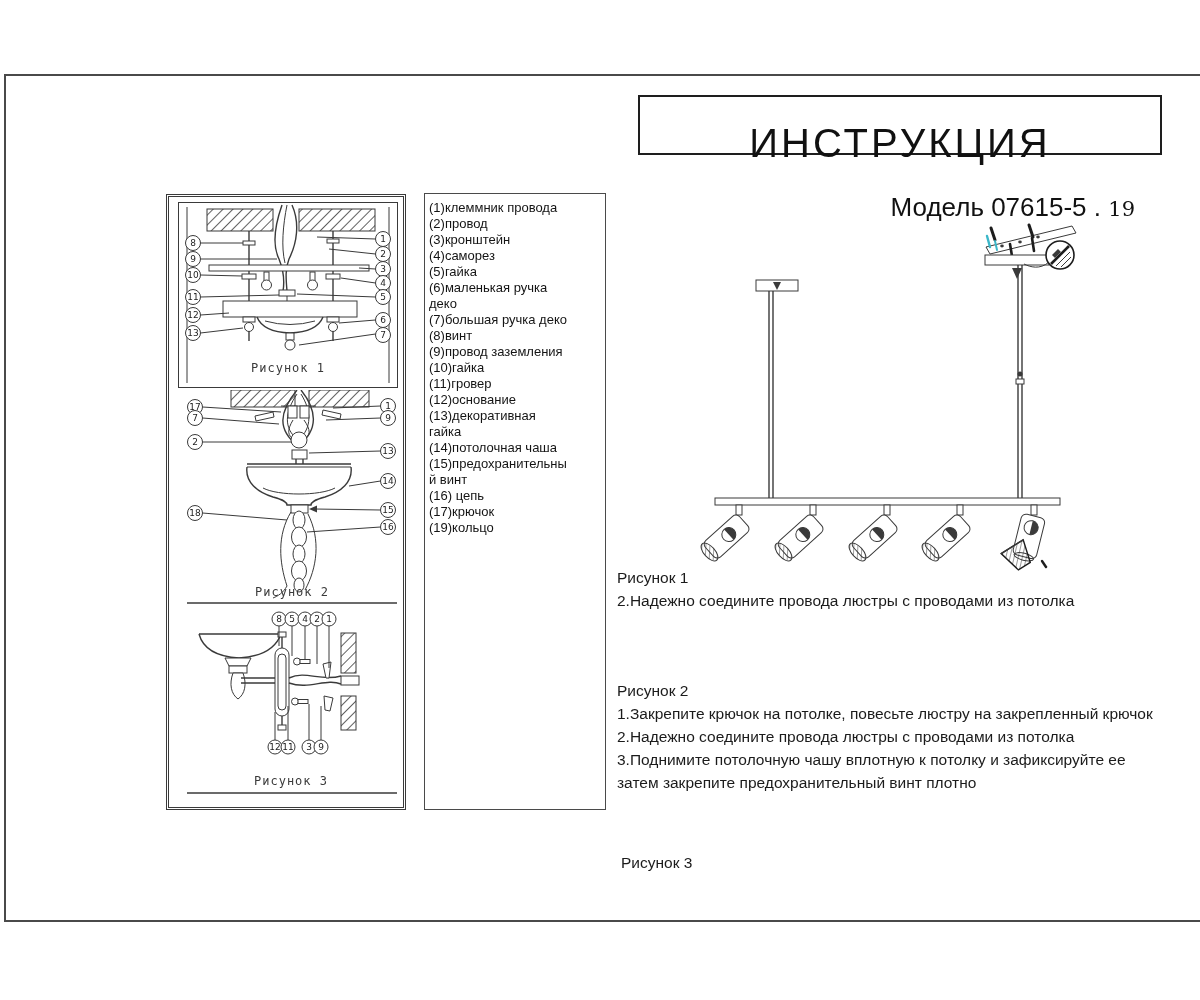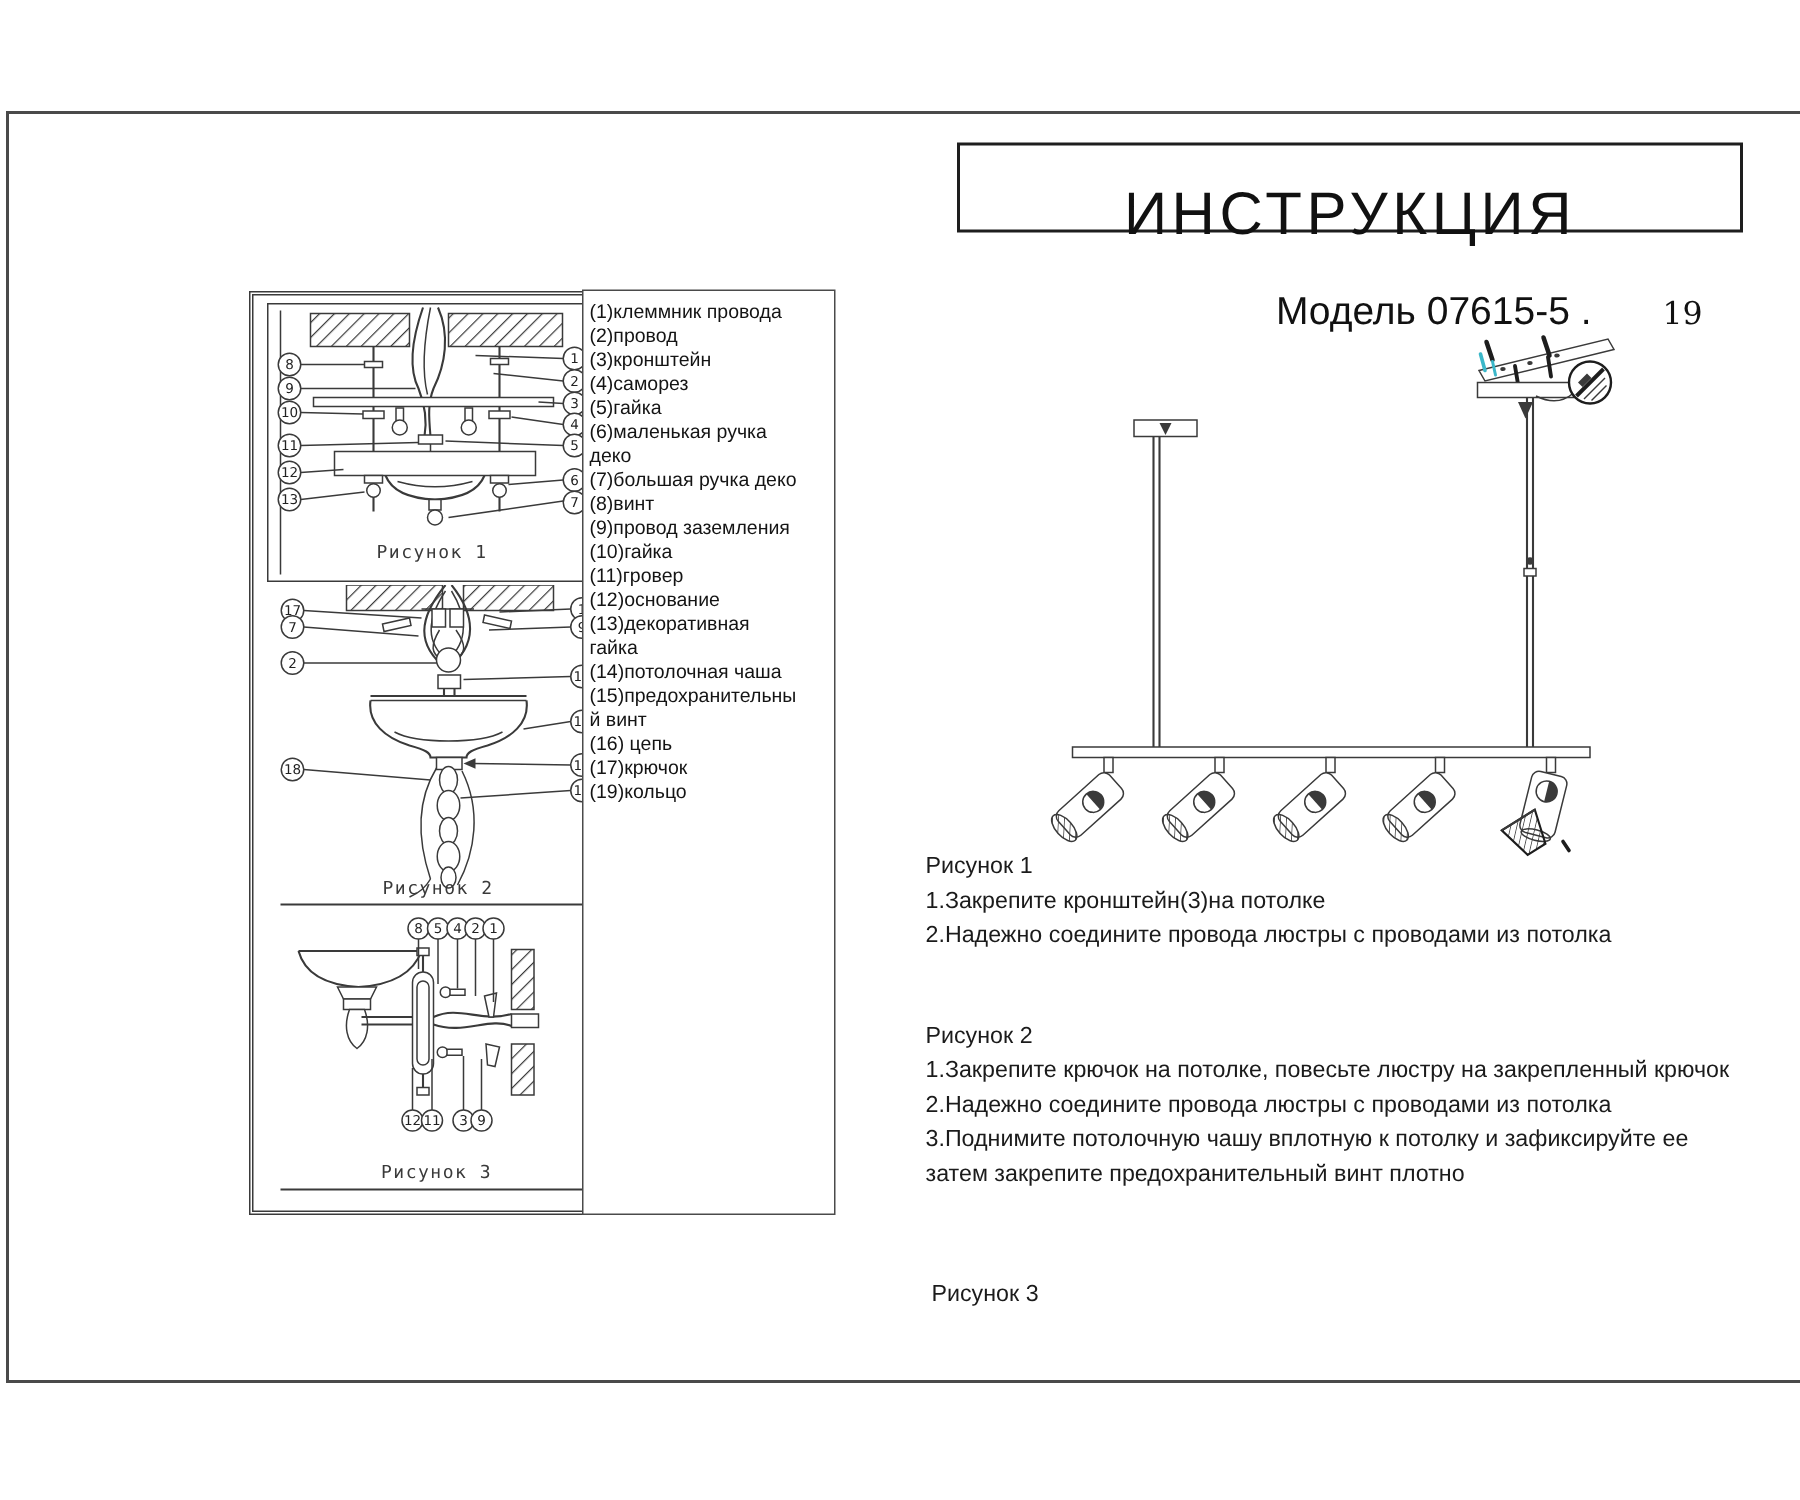--- a/index.html
+++ b/index.html
@@ -5,21 +5,21 @@
   html,body{margin:0;padding:0;background:#fff;}
   #canvas{position:relative;width:1200px;height:1000px;background:#ffffff;overflow:hidden;
           font-family:"Liberation Sans",sans-serif;color:#1c1c1c;}
   .abs{position:absolute;}
   
   .frame-line{background:#4a4a4a;}
   
   .header-box{border:2px solid #1e1e1e;display:flex;align-items:center;justify-content:center;}
   .header-box span{font-size:40px;letter-spacing:3px;color:#111;margin-top:36px;}
   .model{font-size:26px;text-align:right;color:#111;}
-  .model .num{font-family:"DejaVu Serif",serif;font-size:21px;margin-left:40px;}
+  .model .num{font-family:"DejaVu Serif",serif;font-size:21px;}
   
   .figures-panel{border:3px double #3a3a3a;background:#fff;}
   .fig1-box{border:1px solid #3a3a3a;background:#fff;}
   
   .parts-box{border:1px solid #4a4a4a;background:#fff;padding:6px 2px 0 4px;box-sizing:border-box;}
   .parts-box div{font-size:13px;line-height:16px;white-space:nowrap;color:#141414;}
   
   .instr{width:578px;font-size:15.5px;line-height:23px;color:#1b1b1b;}
   .instr div{white-space:nowrap;}
   
@@ -312,21 +312,21 @@
         <circle class="wh" cx="128" cy="139" r="7"></circle>
           <text class="co" x="128" y="142">3</text>
         <circle class="wh" cx="140" cy="139" r="7"></circle>
           <text class="co" x="140" y="142">9</text>
       </g>
       <text class="cap" x="110" y="177">Рисунок 3</text>
       <line class="ln2" x1="6" y1="185" x2="216" y2="185"></line>
     </svg>
   </div>
 
-  <div class="abs parts-box" style="left:388px;top:193px;width:169px;height:617px;">
+  <div class="abs parts-box" style="left:424px;top:193px;width:182px;height:617px;">
     <div>(1)клеммник провода</div>
     <div>(2)провод</div>
     <div>(3)кронштейн</div>
     <div>(4)саморез</div>
     <div>(5)гайка</div>
     <div>(6)маленькая ручка</div>
     <div>деко</div>
     <div>(7)большая ручка деко</div>
     <div>(8)винт</div>
     <div>(9)провод заземления</div>
@@ -439,21 +439,20 @@
           <polygon points="-13,-11 13,-11 7,12 -7,12" fill="url(#h4)" stroke="#1d1d1d" stroke-width="1.4"></polygon>
           <line class="ln2" x1="-13" y1="-11" x2="13" y2="-11"></line>
         </g>
         <line x1="402" y1="339" x2="406" y2="345" stroke="#1d1d1d" stroke-width="2.4" stroke-linecap="round"></line>
       </g>
     </svg>
   </div>
 
   <div class="abs instr" style="left:617px;top:566px;">
     <div>Рисунок 1</div>
-    <div>1.Закрепите кронштейн(3)на потолке</div>
     <div>2.Надежно соедините провода люстры с проводами из потолка</div>
   </div>
 
   <div class="abs instr" style="left:617px;top:679px;">
     <div>Рисунок 2</div>
     <div>1.Закрепите крючок на потолке, повесьте люстру на закрепленный крючок</div>
     <div>2.Надежно соедините провода люстры с проводами из потолка</div>
     <div>3.Поднимите потолочную чашу вплотную к потолку и зафиксируйте ее</div>
     <div>затем закрепите предохранительный винт плотно</div>
   </div>

